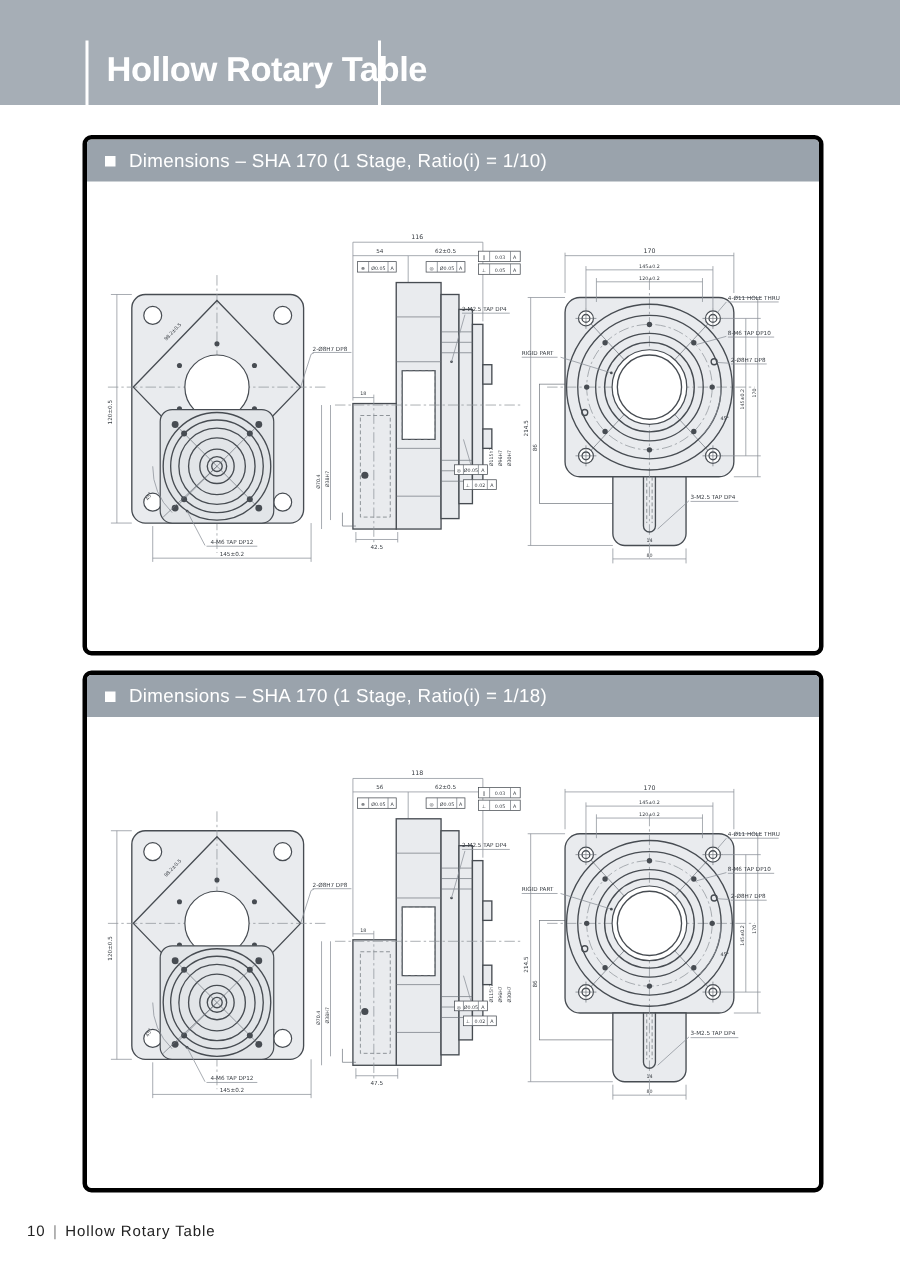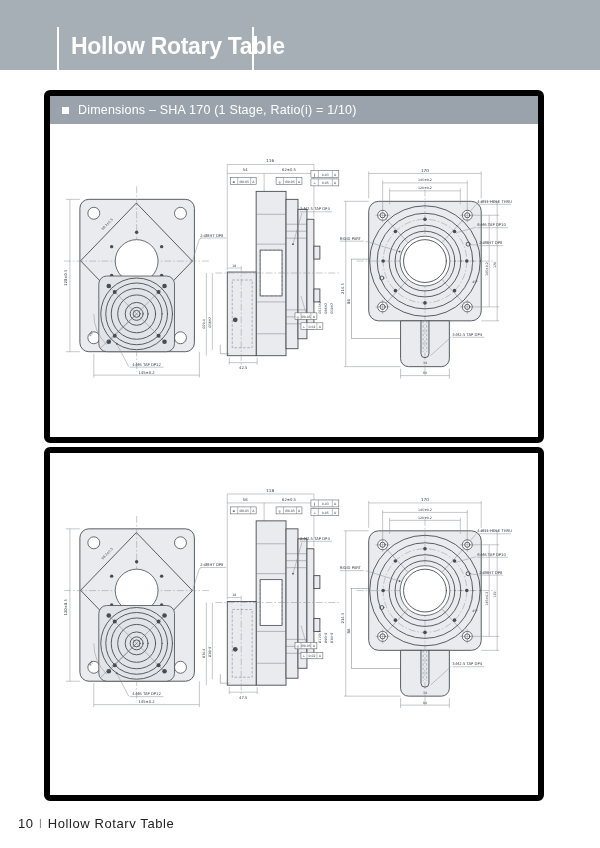--- a/index.html
+++ b/index.html
@@ -6,31 +6,31 @@
   .page{position:relative;width:600px;height:828px;background:#ffffff;overflow:hidden;
         font-family:"Liberation Sans",sans-serif;}
   
   .topbar{position:absolute;left:0;top:0;width:600px;height:70px;background:#a6aeb6;}
   .topbar .vline{position:absolute;top:27px;width:2px;height:43px;background:#ffffff;}
   .vline.left{left:57px}
   .vline.right{left:252px}
   .topbar h1{position:absolute;left:71px;top:33px;margin:0;color:#ffffff;
              font-size:23px;font-weight:600;letter-spacing:-0.3px;white-space:nowrap;}
   
-  .panel{position:absolute;left:44px;width:488px;border:6px solid #000000;border-radius:6px;
+  .panel{position:absolute;left:55px;width:488px;border:3px solid #000000;border-radius:6px;
          background:#ffffff;overflow:hidden;}
   #panel-0{top:90px;height:341px}
   #panel-1{top:447px;height:342px}
   .panel-head{height:28px;background:#9aa3ac;display:flex;align-items:center;
               padding:0 12px;color:#ffffff;font-size:12.5px;letter-spacing:0.2px;}
   .bullet{width:7px;height:7px;background:#ffffff;margin-right:9px;flex:0 0 auto;}
   .drawing-area{position:relative;height:calc(100% - 28px);}
   .drawing-area svg{display:block;width:100%;height:100%;}
   
-  .footer{position:absolute;left:18px;top:816px;font-size:13px;color:#222;letter-spacing:0.6px;}
+  .footer{position:absolute;left:18px;top:816px;font-size:10px;color:#222;letter-spacing:0.6px;}
   .footer .sep{color:#8a8a8a;margin:0 5px;}
   
   .s-ln{stroke:#474c52;stroke-width:0.9;fill:none;stroke-linecap:round;}
   .s-fill{fill:#e9ebee;stroke:#474c52;stroke-width:0.9;}
   .s-fill2{fill:#e2e5e8;stroke:#474c52;stroke-width:0.8;}
   .s-dim{stroke:#8a9097;stroke-width:0.5;fill:none;}
   .s-thin{stroke:#6a7077;stroke-width:0.45;fill:none;}
   .s-cl{stroke:#8f959b;stroke-width:0.5;fill:none;stroke-dasharray:7 2 1.6 2;}
   .s-dash{stroke:#70767c;stroke-width:0.5;fill:none;stroke-dasharray:2.6 1.7;}
   .s-hole{fill:#ffffff;stroke:#474c52;stroke-width:0.8;}
@@ -336,20 +336,24 @@
       <line class="s-dim" x1="401" y1="245" x2="401" y2="255"></line>
       <line class="s-dim" x1="352" y1="252" x2="401" y2="252"></line>
       <text class="ann ann3 mid" x="376.5" y="250.5">80</text>
       <text class="ann ann3 mid" x="376.5" y="240.5">14</text>
     </g>
   </svg>
 </div>
   </section>
 
   <section class="panel" id="panel-1">
+    <div class="panel-head">
+      <span class="bullet"></span>
+      <span>Dimensions  –  SHA 170 (1 Stage, Ratio(i) = 1/18)</span>
+    </div>
     <div class="drawing-area">
   <svg viewBox="0 0 490 313" preserveAspectRatio="xMidYMid meet">
 
     <g>
 
       <line class="s-dim" x1="30" y1="75" x2="16" y2="75"></line>
       <line class="s-dim" x1="30" y1="228" x2="16" y2="228"></line>
       <line class="s-dim" x1="20" y1="75" x2="20" y2="228"></line>
       <text class="ann ann2" transform="translate(17,162) rotate(-90)">120±0.5</text>
 

